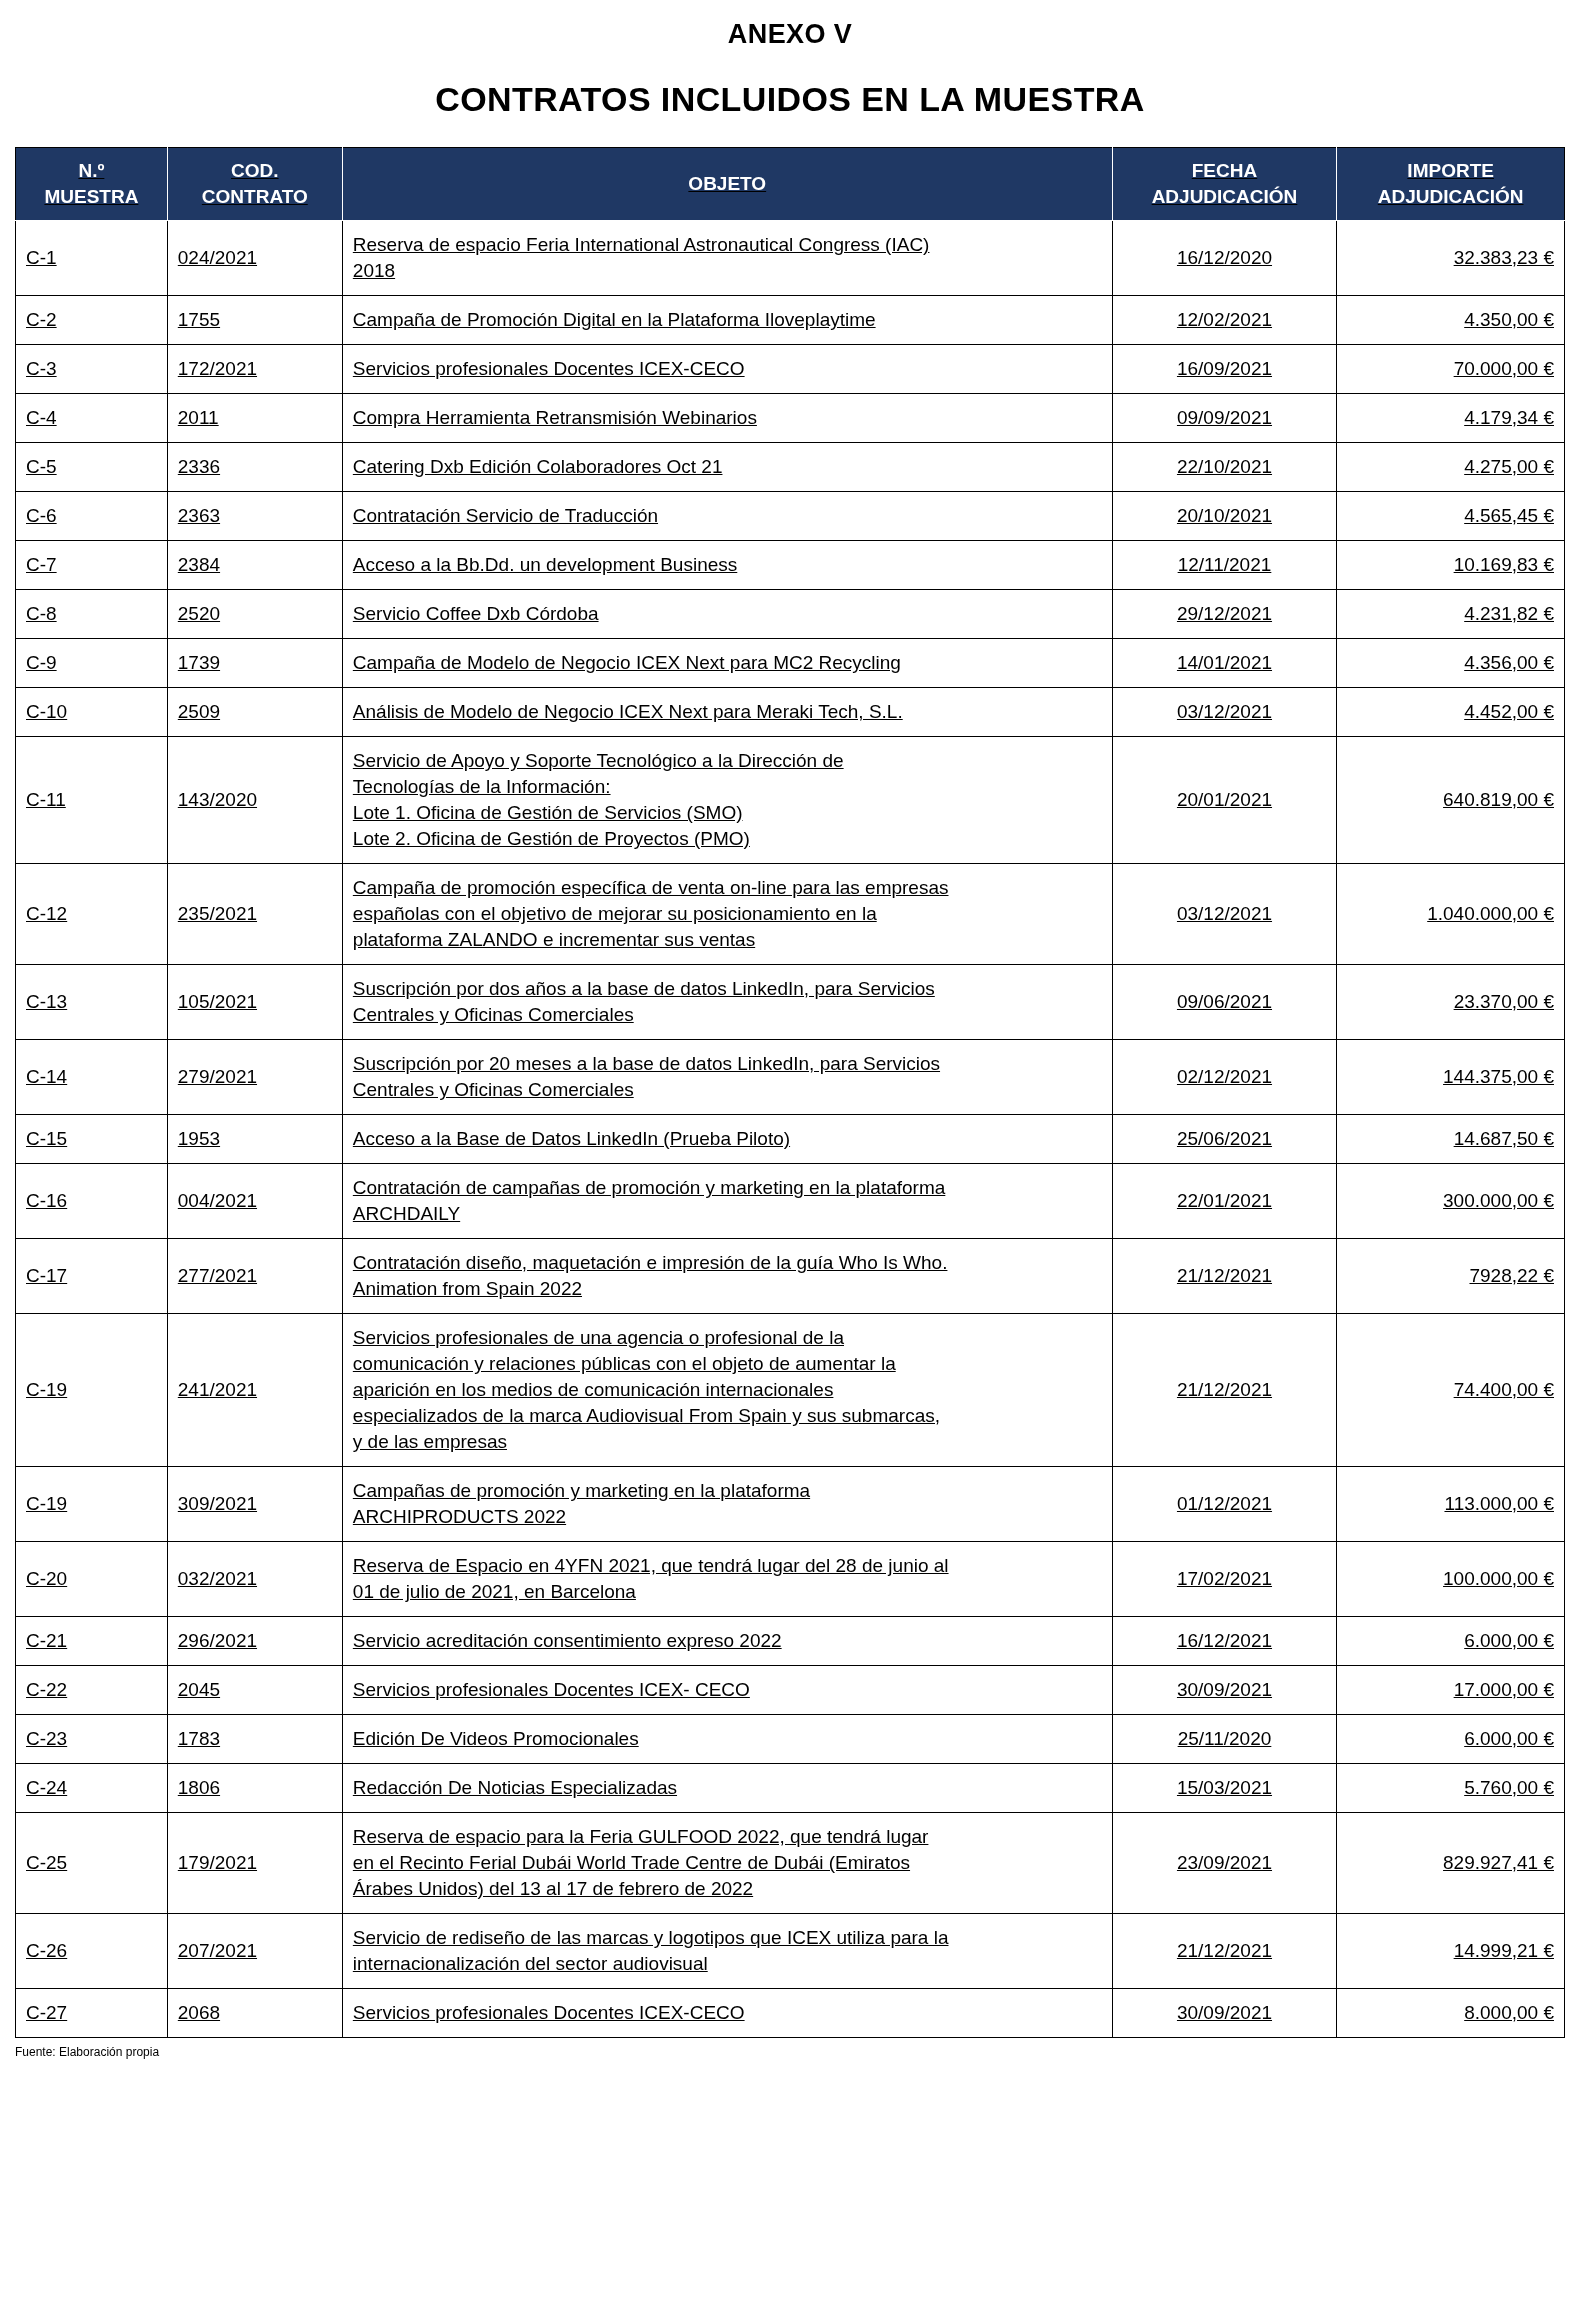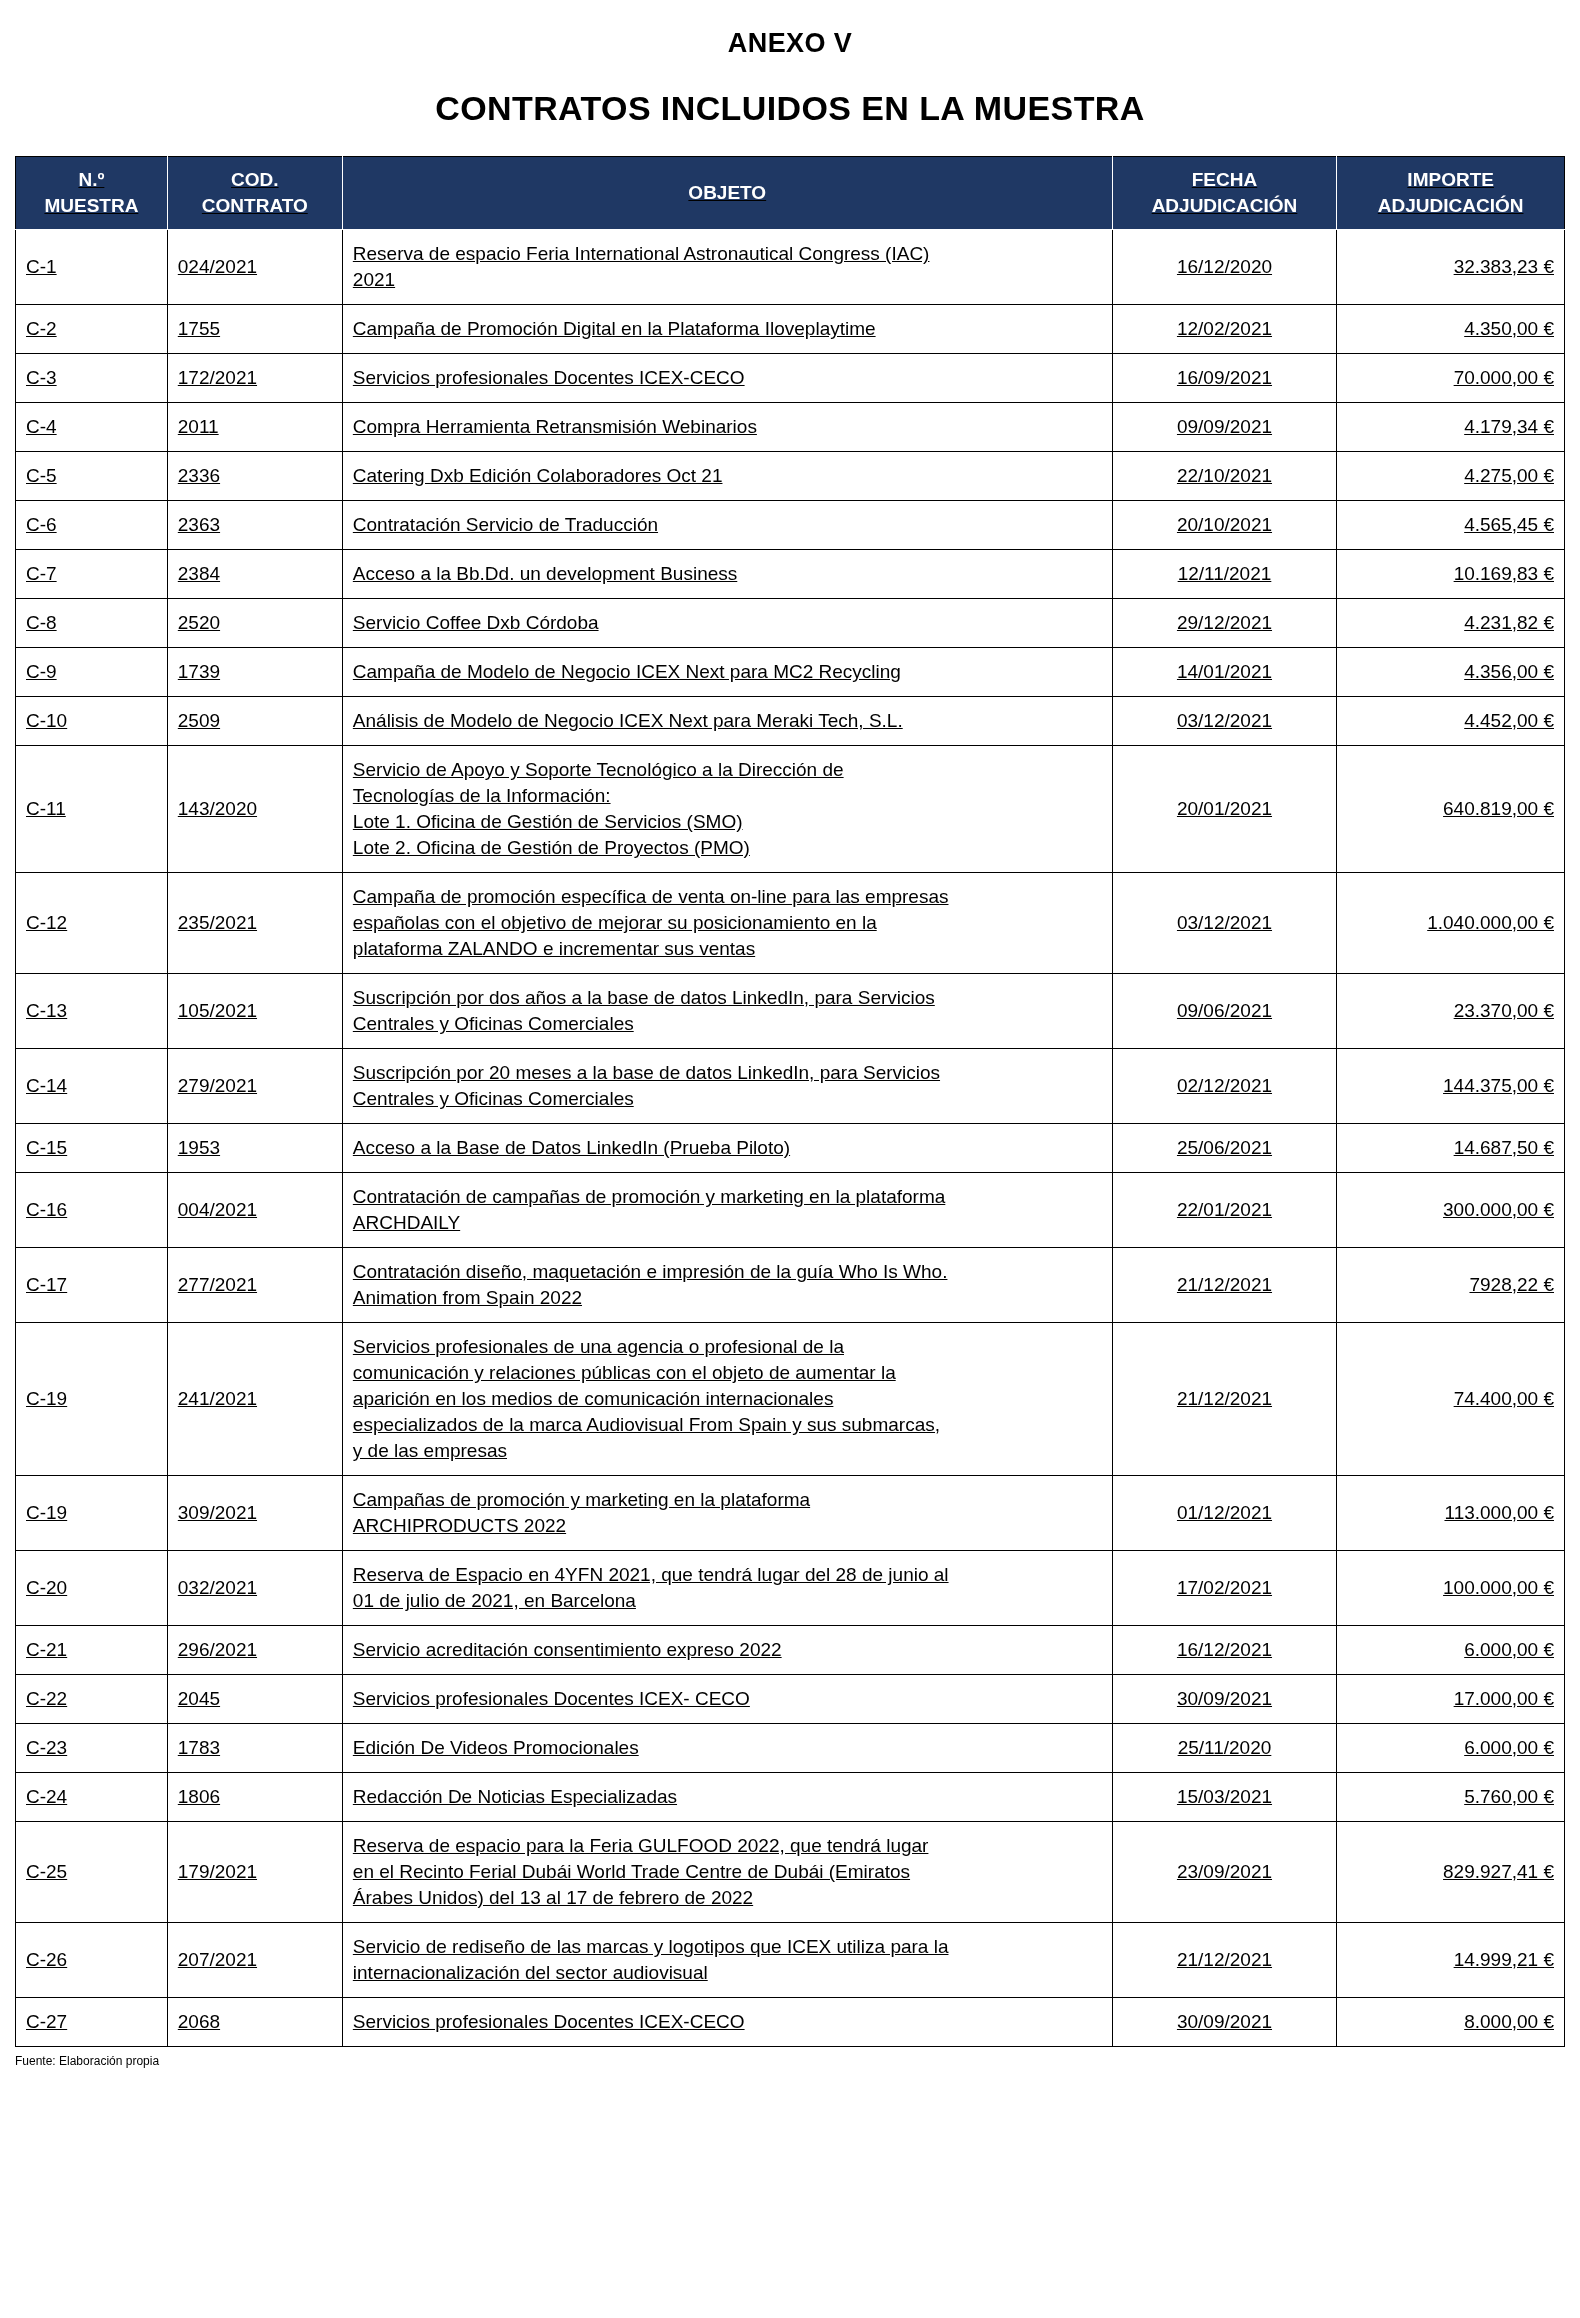--- a/index.html
+++ b/index.html
@@ -9,21 +9,21 @@
   body {
     font-family: "Liberation Sans", "DejaVu Sans", sans-serif;
     color: #000000;
     -webkit-font-smoothing: antialiased;
   }
 
   .page {
     width: 1580px;
     min-height: 2319px;
     background: #ffffff;
-    padding: 25px 15px 20px 15px;
+    padding: 16px 15px 20px 15px;
     position: relative;
   }
 
   .title {
     text-align: center;
     font-weight: bold;
     font-size: 27px;
     letter-spacing: 0.4px;
     margin-top: 3.3px;
     margin-bottom: 30px;
@@ -111,21 +111,21 @@
 ADJUDICACIÓN</th>
           <th class="col-importe">IMPORTE
 ADJUDICACIÓN</th>
         </tr>
     </thead>
     <tbody id="table-body">
         <tr>
           <td class="col-muestra">C-1</td>
           <td class="col-contrato">024/2021</td>
           <td class="col-objeto">Reserva de espacio Feria International Astronautical Congress (IAC)
-2021</td>
+2018</td>
           <td class="col-fecha">16/12/2020</td>
           <td class="col-importe">32.383,23 €</td>
         </tr>
         <tr>
           <td class="col-muestra">C-2</td>
           <td class="col-contrato">1755</td>
           <td class="col-objeto">Campaña de Promoción Digital en la Plataforma Iloveplaytime</td>
           <td class="col-fecha">12/02/2021</td>
           <td class="col-importe">4.350,00 €</td>
         </tr>

